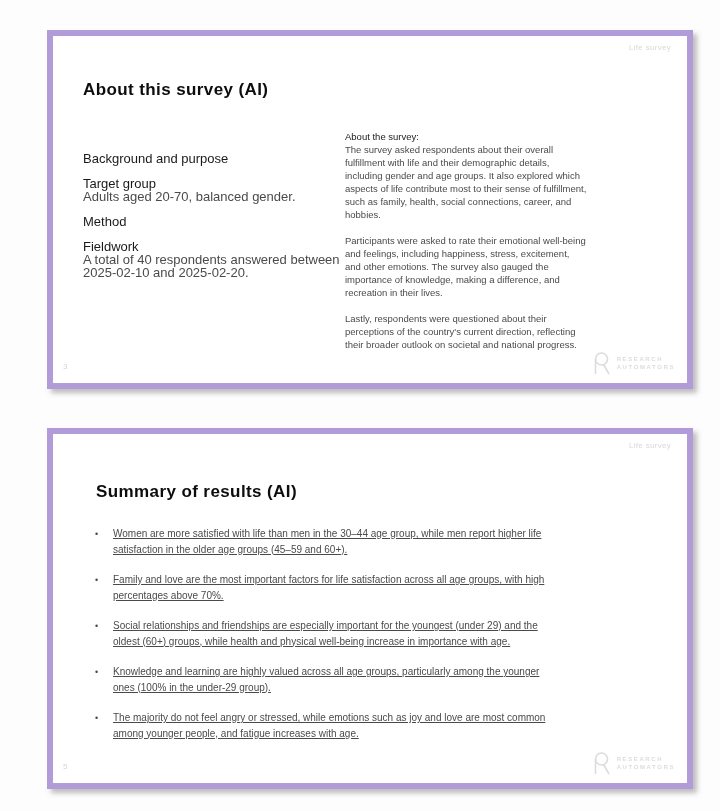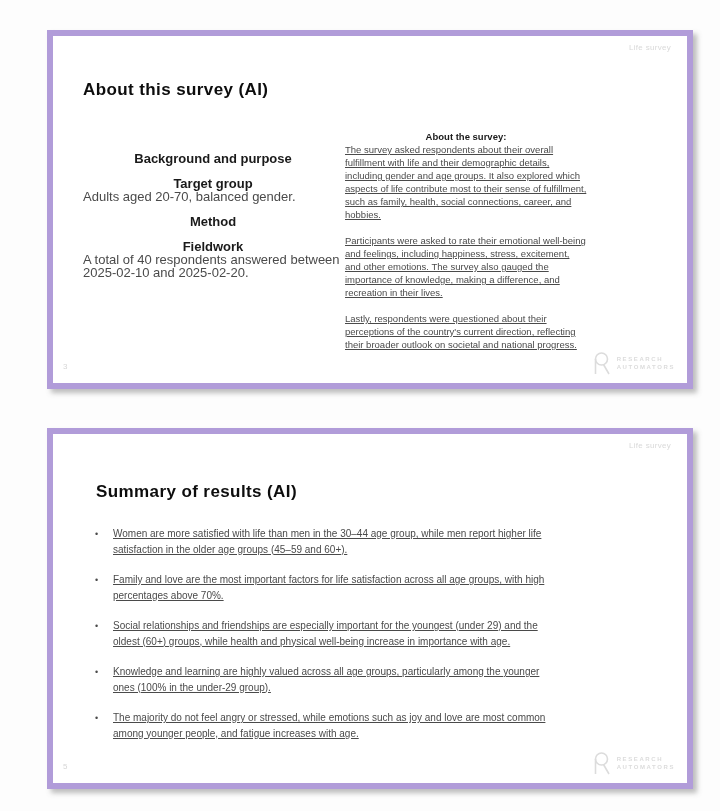--- a/index.html
+++ b/index.html
@@ -29,23 +29,23 @@
 
   .col-left {
     position: absolute; left: 30px; top: 116px; width: 260px;
     font-size: 13px; line-height: 13px; color: #4a4a4a;
   }
   .col-right {
     position: absolute; left: 292px; top: 94px; width: 242px;
     font-size: 9.5px; line-height: 13px; color: #4a4a4a;
   }
   .section { margin-bottom: 12px; }
-  .section-heading { font-weight: bold; color: #1a1a1a; text-align: center; }
+  .section-heading { font-weight: normal; color: #1a1a1a; }
   .col-right .section-heading { margin-bottom: 0; }
-  .col-right p { margin-bottom: 13px; text-decoration: underline; }
+  .col-right p { margin-bottom: 13px; }
 
   .bullets {
     position: absolute; left: 42px; top: 92px; width: 460px;
     font-size: 10px; line-height: 15.5px; color: #4a4a4a;
   }
   .bullet-item { display: flex; margin-bottom: 15px; }
   .bullet-marker { width: 18px; flex: 0 0 18px; color: #4a4a4a; font-size: 9px; padding-top: 1px; }
   .bullet-text { flex: 1; text-decoration: underline; }
 
   .page-number {

